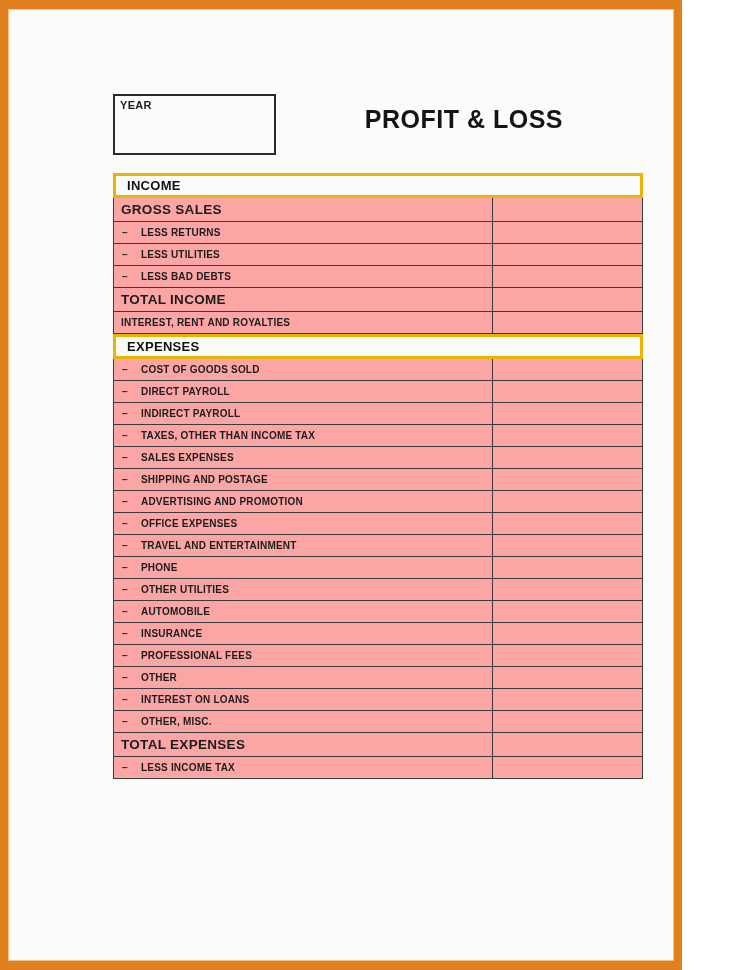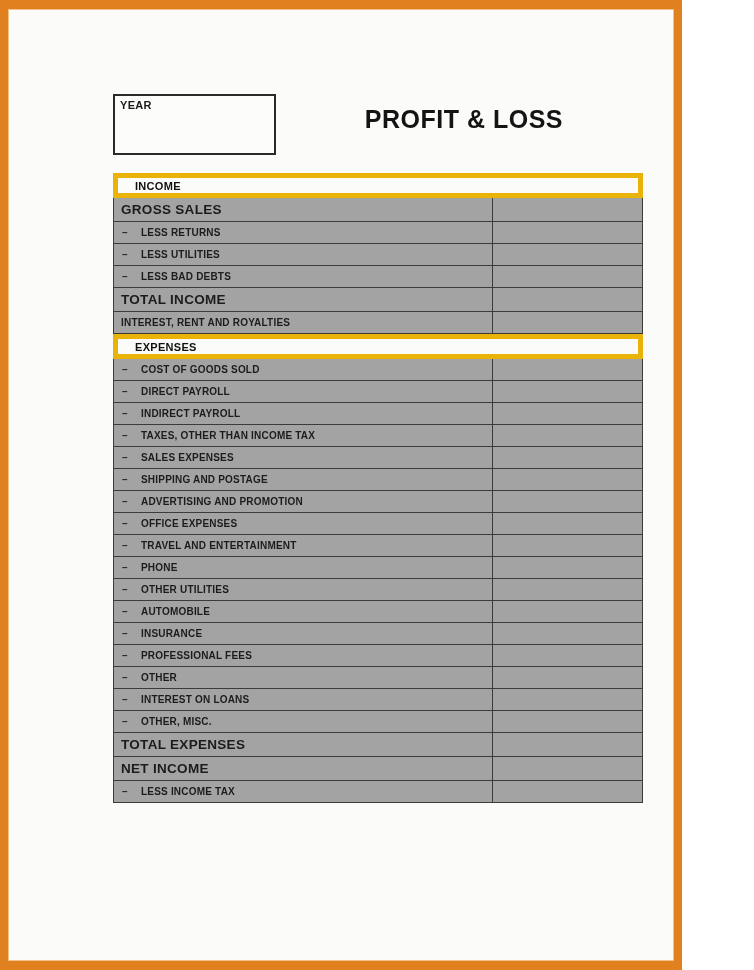--- a/index.html
+++ b/index.html
@@ -51,39 +51,39 @@
     margin-top: 8px;
   }
 
   
   .pl-table {
     position: absolute;
     left: 105px; top: 164px;
     width: 530px;
   }
   .sec-header {
-    border: 5px solid #eab308;
+    border: 3px solid #eab308;
     height: 25px;
     display: flex;
     align-items: center;
-    padding-left: 17px;
-    font-size: 11px;
+    padding-left: 11px;
+    font-size: 13px;
     font-weight: bold;
     letter-spacing: 0.3px;
     color: #111111;
     background: #FBFBFA;
   }
   .row {
     display: flex;
     border-left: 1px solid #3b3b3b;
     border-right: 1px solid #3b3b3b;
     border-bottom: 1px solid #3b3b3b;
     color: #1c1c1c;
     font-weight: bold;
-    background: #a3a3a3;
+    background: #fca5a5;
   }
   .row .label-cell {
     width: 378px;
     display: flex;
     align-items: center;
     padding-left: 7px;
   }
   .row .value-cell {
     flex: 1;
     border-left: 1px solid #3b3b3b;
@@ -269,24 +269,20 @@
             <span class="dash-cell">–</span>
             <span>OTHER, MISC.</span>
           </div>
         <div class="value-cell"></div>
       </div>
 
       <div class="row bold">
         <div class="label-cell">TOTAL EXPENSES</div>
         <div class="value-cell"></div>
       </div>
-      <div class="row bold">
-        <div class="label-cell">NET INCOME</div>
-        <div class="value-cell"></div>
-      </div>
       <div class="row sub">
         <div class="label-cell">
             <span class="dash-cell">–</span>
             <span>LESS INCOME TAX</span>
           </div>
         <div class="value-cell"></div>
       </div>
 
     </div>
   </div>

